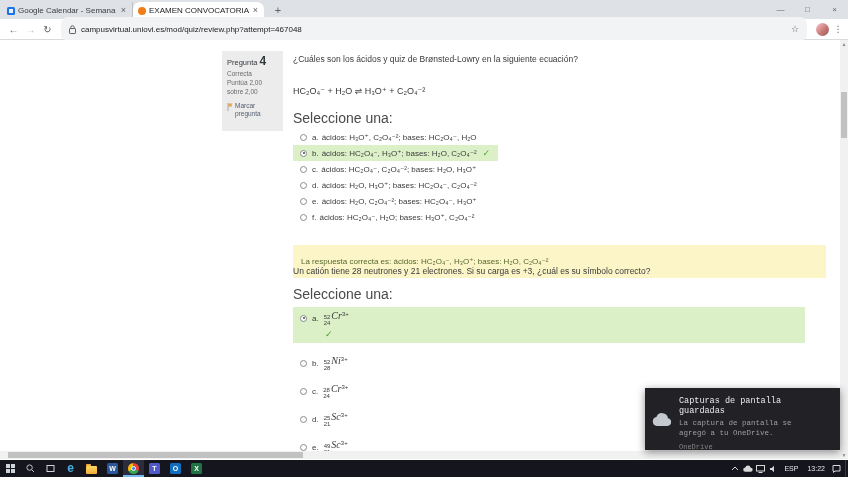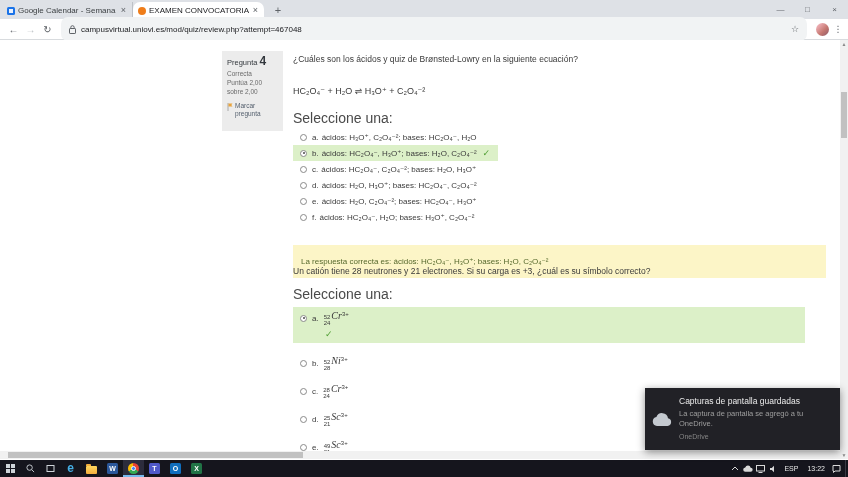--- a/index.html
+++ b/index.html
@@ -86,21 +86,21 @@
             text-align:center; line-height:8px; }
   .varrow.up { top:0; } .varrow.down { bottom:0; }
   .vthumb { position:absolute; top:52px; left:1px; width:6px; height:46px; background:#c1c1c1; }
   .hscroll { position:absolute; left:0; right:8px; bottom:0; height:8px; background:#f1f1f1; }
   .hthumb { position:absolute; left:8px; top:1px; width:295px; height:6px; background:#c1c1c1; }
 
   
   .toast { position:absolute; left:645px; top:388px; width:195px; height:62px; background:#212126;
            z-index:60; display:flex; box-shadow:0 2px 8px rgba(0,0,0,.45); }
   .toast-icon { width:34px; display:flex; align-items:center; justify-content:center; }
-  .toast-main { flex:1; padding:8px 8px 11px 0; }
+  .toast-main { flex:1; padding:8px 8px 11px 0;font-family:Liberation Mono, monospace; }
   .toast-title { color:#ececec; font-size:8.5px; }
   .toast-text { color:#9f9f9f; font-size:7.5px; margin-top:3px; line-height:1.3; width:140px; }
   .toast-app { color:#858585; font-size:7px; margin-top:4px; }
 
   
   .taskbar { position:absolute; bottom:0; left:0; right:0; height:17px; background:#15151d;
              display:flex; align-items:center; z-index:50; }
   .tb-btn { width:20px; height:17px; display:flex; align-items:center; justify-content:center; flex-shrink:0; }
   .tb-app { width:21px; }
   .tb-app.active { background:#2c2c3c; box-shadow:inset 0 -2px 0 #76b9ed; }

